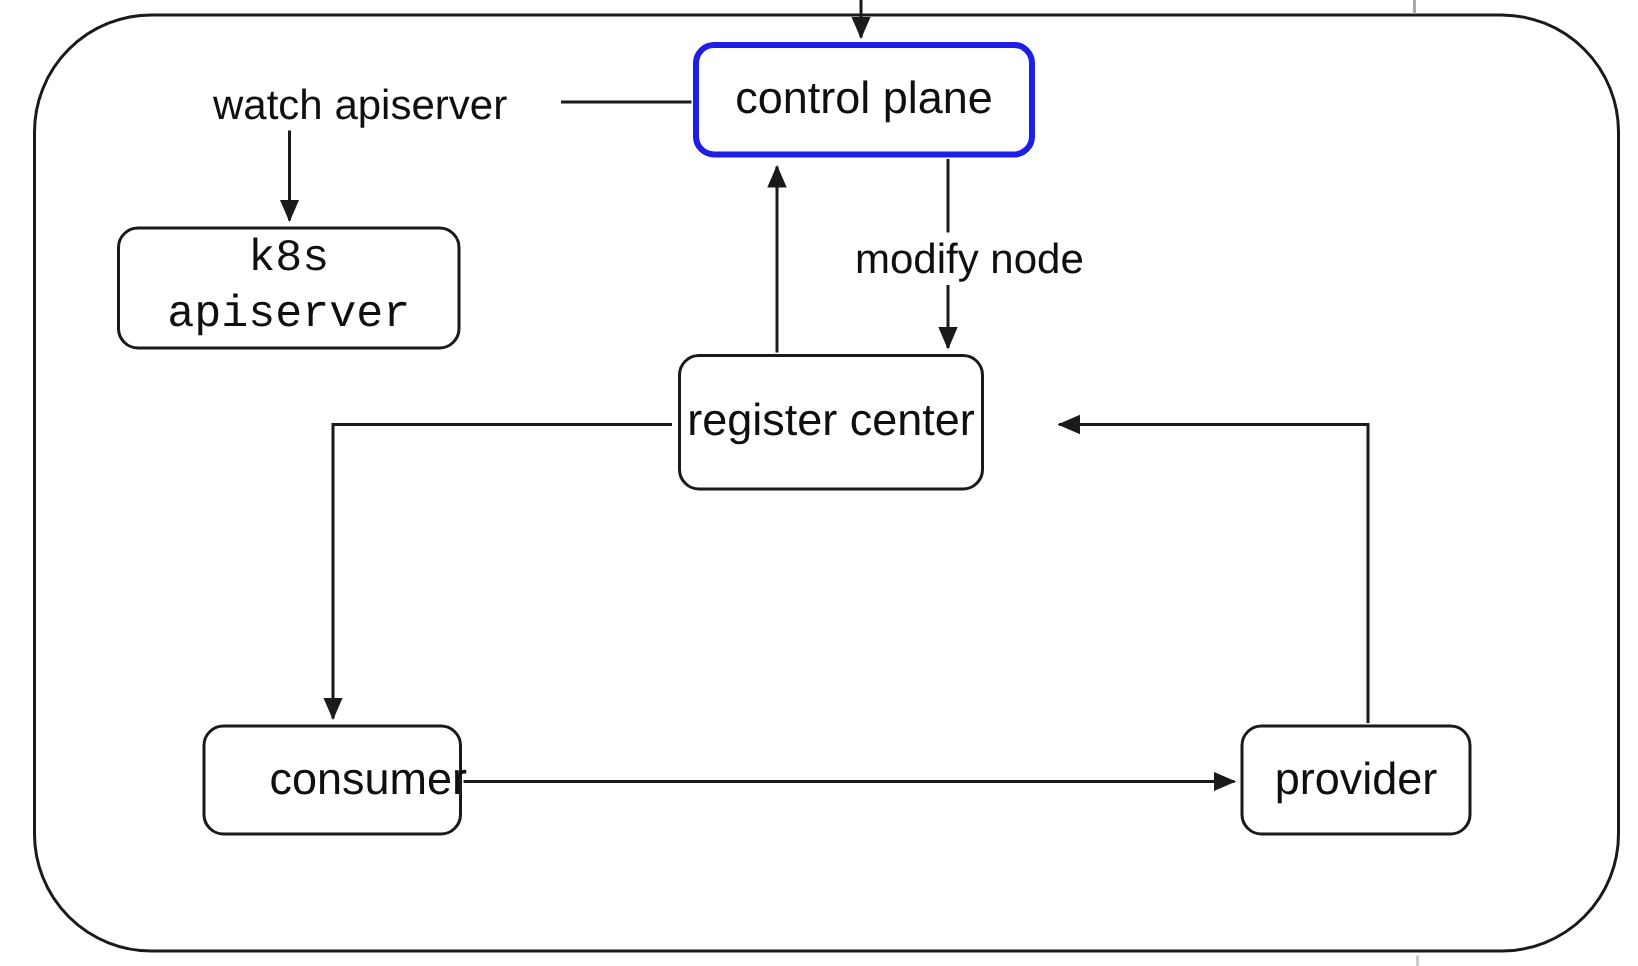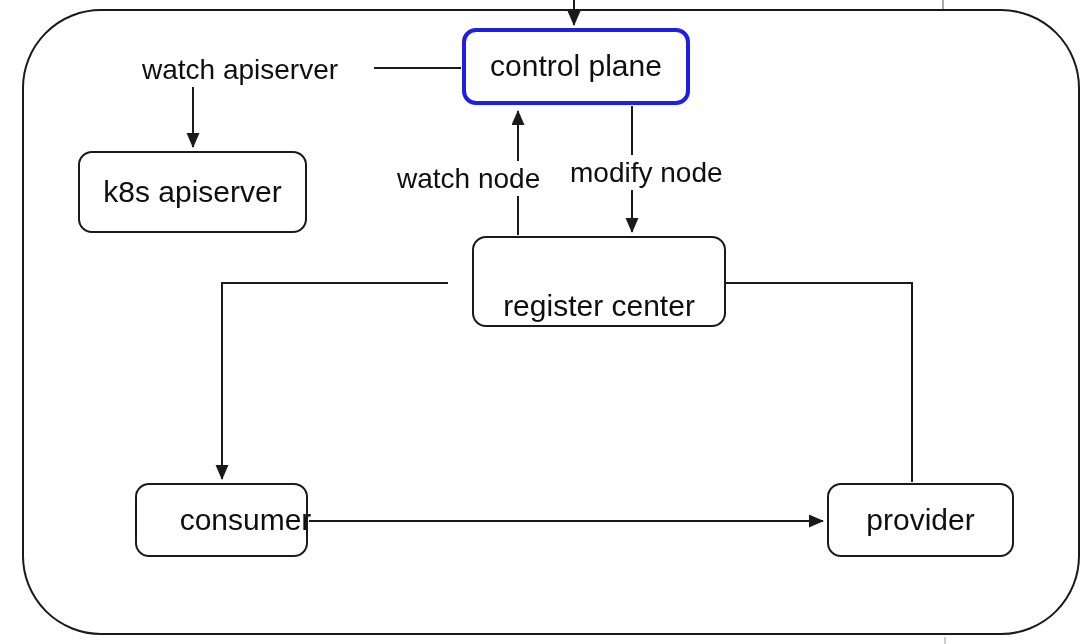--- a/index.html
+++ b/index.html
@@ -46,24 +46,24 @@
     position: absolute;
     font-size: 28px;
     color: var(--text, #0f0f0f);
     background: #ffffff;
     white-space: nowrap;
     line-height: 1.25;
     z-index: 1;
     padding: 0 2px;
   }
   #node-control-plane   { left: 462px; top: 28px;  width: 228px; height: 77px; }
-  #node-k8s-apiserver   { left: 78px;  top: 151px; width: 229px; height: 82px; }
-  #node-register-center { left: 472px; top: 236px; width: 254px; height: 91px; justify-content: flex-end; }
+  #node-k8s-apiserver   { left: 78px;  top: 151px; width: 229px; height: 82px; font-family: Liberation Mono, monospace; }
+  #node-register-center { left: 452px; top: 236px; width: 204px; height: 91px; }
   #node-consumer        { left: 135px; top: 483px; width: 173px; height: 74px; padding-left: 48px; }
-  #node-provider        { left: 827px; top: 483px; width: 187px; height: 74px; }
+  #node-provider        { left: 827px; top: 483px; width: 154px; height: 74px; }
 
   #label-watch-resources { left: 140px; top: 52px; }
   #label-watch-node      { left: 395px; top: 161px; }
   #label-modify-node     { left: 568px; top: 155px; }
   #label-subscribe       { left: 120px; top: 337px; }
   #label-register        { left: 861px; top: 355px; }
 </style>
 </head>
 <body>
 
@@ -92,21 +92,20 @@
 
     <path d="M448,283 L222,283 L222,479" fill="none" stroke="#1a1a1a" stroke-width="2" marker-end="url(#arrow)"></path>
 
     <line x1="309" y1="521" x2="823" y2="521" stroke="#1a1a1a" stroke-width="2" marker-end="url(#arrow)"></line>
 
     <path d="M912,482 L912,283 L706,283" fill="none" stroke="#1a1a1a" stroke-width="2" marker-end="url(#arrow)"></path>
   </svg>
 
   <div class="edge-label" id="label-watch-resources">watch apiserver</div>
 
-  <div class="edge-label" id="label-watch-node">watch node</div>
 
   <div class="edge-label" id="label-modify-node">modify node</div>
 
 
 
   <div class="node selected" id="node-control-plane">
     <span>control plane</span>
   </div>
 
   <div class="node" id="node-k8s-apiserver">

